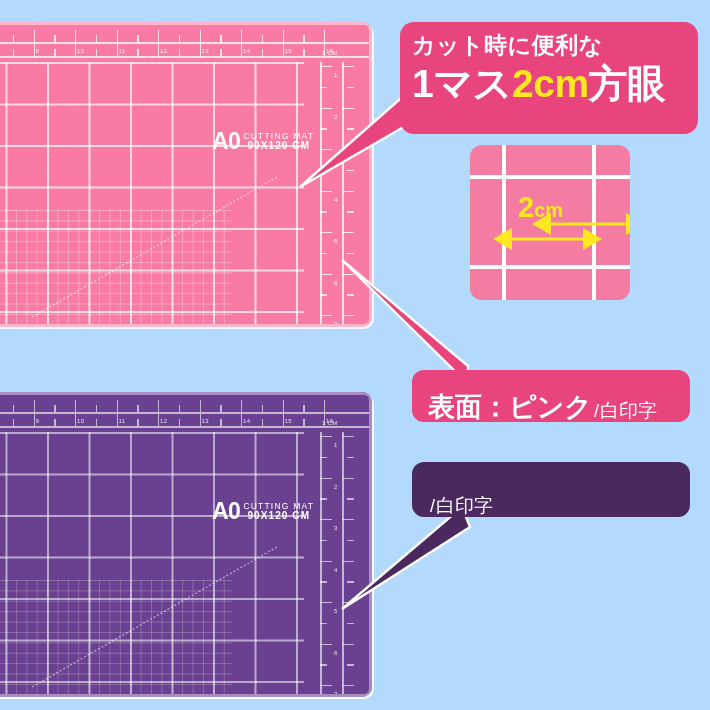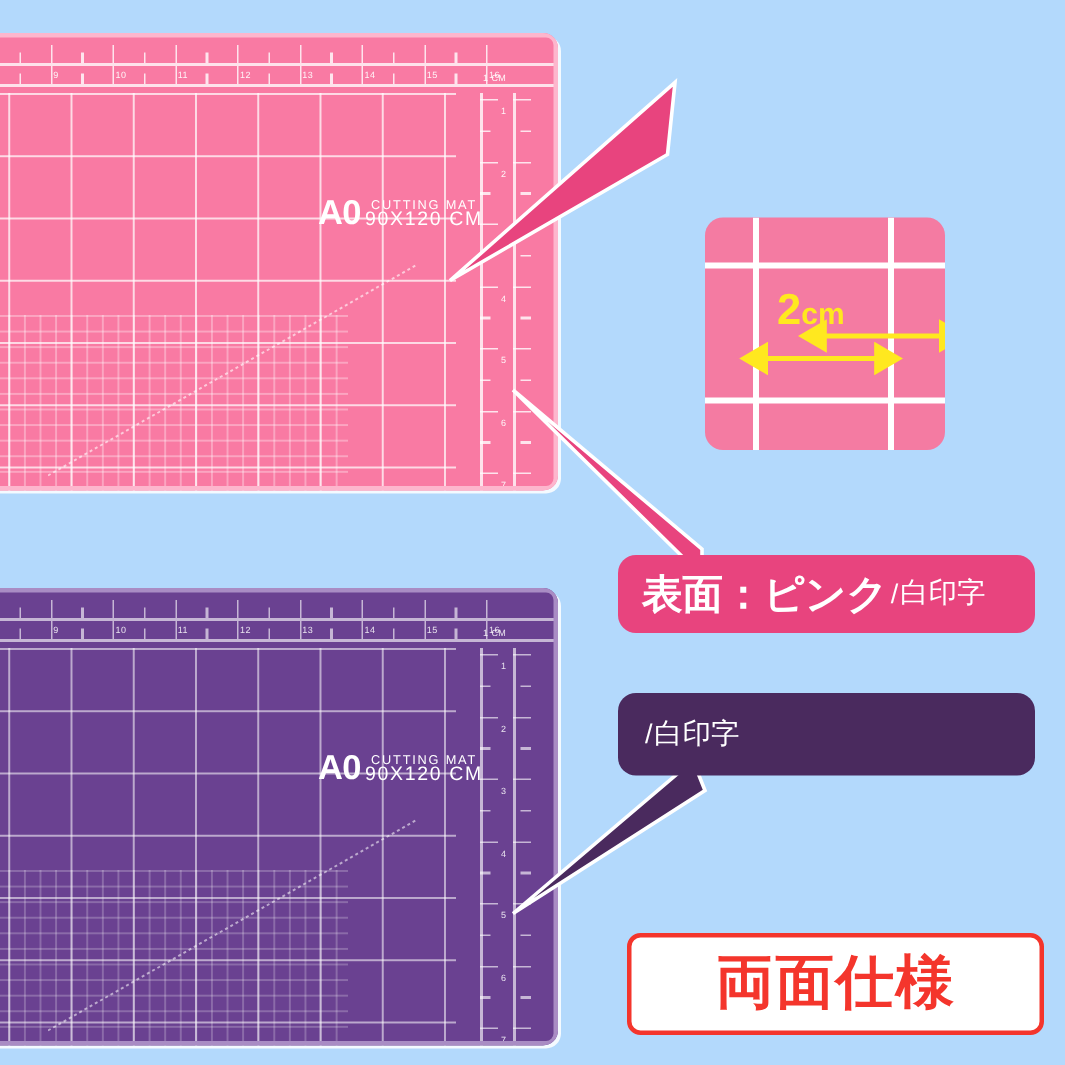--- a/index.html
+++ b/index.html
@@ -109,21 +109,21 @@
   .a0block{
     position:absolute;left:240px;top:108px;display:flex;align-items:flex-start;
     white-space:nowrap;
   }
   .a0{
     font-size:23px;font-weight:bold;color:#fff;line-height:23px;
     letter-spacing:-0.5px;
   }
   .a0sub{margin-left:3px;margin-top:1px;text-align:center;}
   .a0sub .l1{font-size:8.5px;color:#fff;letter-spacing:1.2px;line-height:10px;}
-  .a0sub .l2{font-size:13px;color:#fff;letter-spacing:1.1px;line-height:10px;}
+  .a0sub .l2{font-size:10px;color:#fff;letter-spacing:1.1px;line-height:10px;font-weight:bold;}
 
   
   .pointer{position:absolute;overflow:visible;}
 
   
   .banner{
     position:absolute;left:400px;top:22px;width:298px;height:112px;
     background:#e8447e;
     border-radius:14px;
     box-sizing:border-box;
@@ -151,21 +151,21 @@
   .dim-label{
     position:absolute;color:#ffe81f;font-weight:bold;white-space:nowrap;
     left:48px;top:48px;
   }
   .dim-label .n{font-size:29px;line-height:29px;}
   .dim-label .u{font-size:20px;line-height:20px;}
 
   
   .badge{
     position:absolute;box-sizing:border-box;
-    border-radius:12px;display:flex;align-items:center;
+    border-radius:12px;display:flex;align-items:flex-end;
     padding-left:16px;white-space:nowrap;
   }
   .badge .main{color:#fff;font-weight:bold;font-size:27px;line-height:30px;}
   .badge .sep{color:#fff;font-size:18px;margin:0 1px 0 2px;}
   .badge .sub{color:#fff;font-size:19px;line-height:22px;}
   .badge-front{left:412px;top:370px;width:278px;height:52px;background:#e8447e;}
   .badge-back{left:412px;top:462px;width:278px;height:55px;background:#4a2a5e;}
   .badge-back .main{font-size:27px;}
 
   
@@ -405,20 +405,24 @@
   </svg>
 
   <svg class="pointer" style="left:340px;top:258px;" width="130" height="130" viewBox="0 0 130 130">
     <path d="M 2 2 L 128 108 L 128 126 Z" fill="#e8447e" stroke="#ffffff" stroke-width="2.4"></path>
   </svg>
 
   <svg class="pointer" style="left:340px;top:505px;" width="130" height="110" viewBox="0 0 130 110">
     <path d="M 2 104 L 122 2 L 130 22 Z" fill="#4a2a5e" stroke="#ffffff" stroke-width="2.4"></path>
   </svg>
 
+  <div class="banner">
+    <div class="l1">カット時に便利な</div>
+    <div class="l2"><span>1マス</span><span class="hl">2cm</span><span>方眼</span></div>
+  </div>
 
   <div class="diagram">
     <div class="dgl dg-v" style="left:32px"></div>
     <div class="dgl dg-v" style="left:122px"></div>
     <div class="dgl dg-h" style="top:30px"></div>
     <div class="dgl dg-h" style="top:120px"></div>
 
     <svg class="dim" style="left:0;top:0;" width="160" height="155" viewBox="0 0 160 155">
       <defs>
         <marker id="ahL" markerWidth="7" markerHeight="7" refX="6" refY="3.5" orient="auto">
@@ -439,17 +443,14 @@
     <span class="main">表面：ピンク</span>
     <span class="sep">/</span>
     <span class="sub">白印字</span>
   </div>
 
   <div class="badge badge-back">
     <span class="sep">/</span>
     <span class="sub">白印字</span>
   </div>
 
-  <div class="redbadge">
-    <span>両面仕様</span>
-  </div>
 
 </div>
 
 </body></html>

